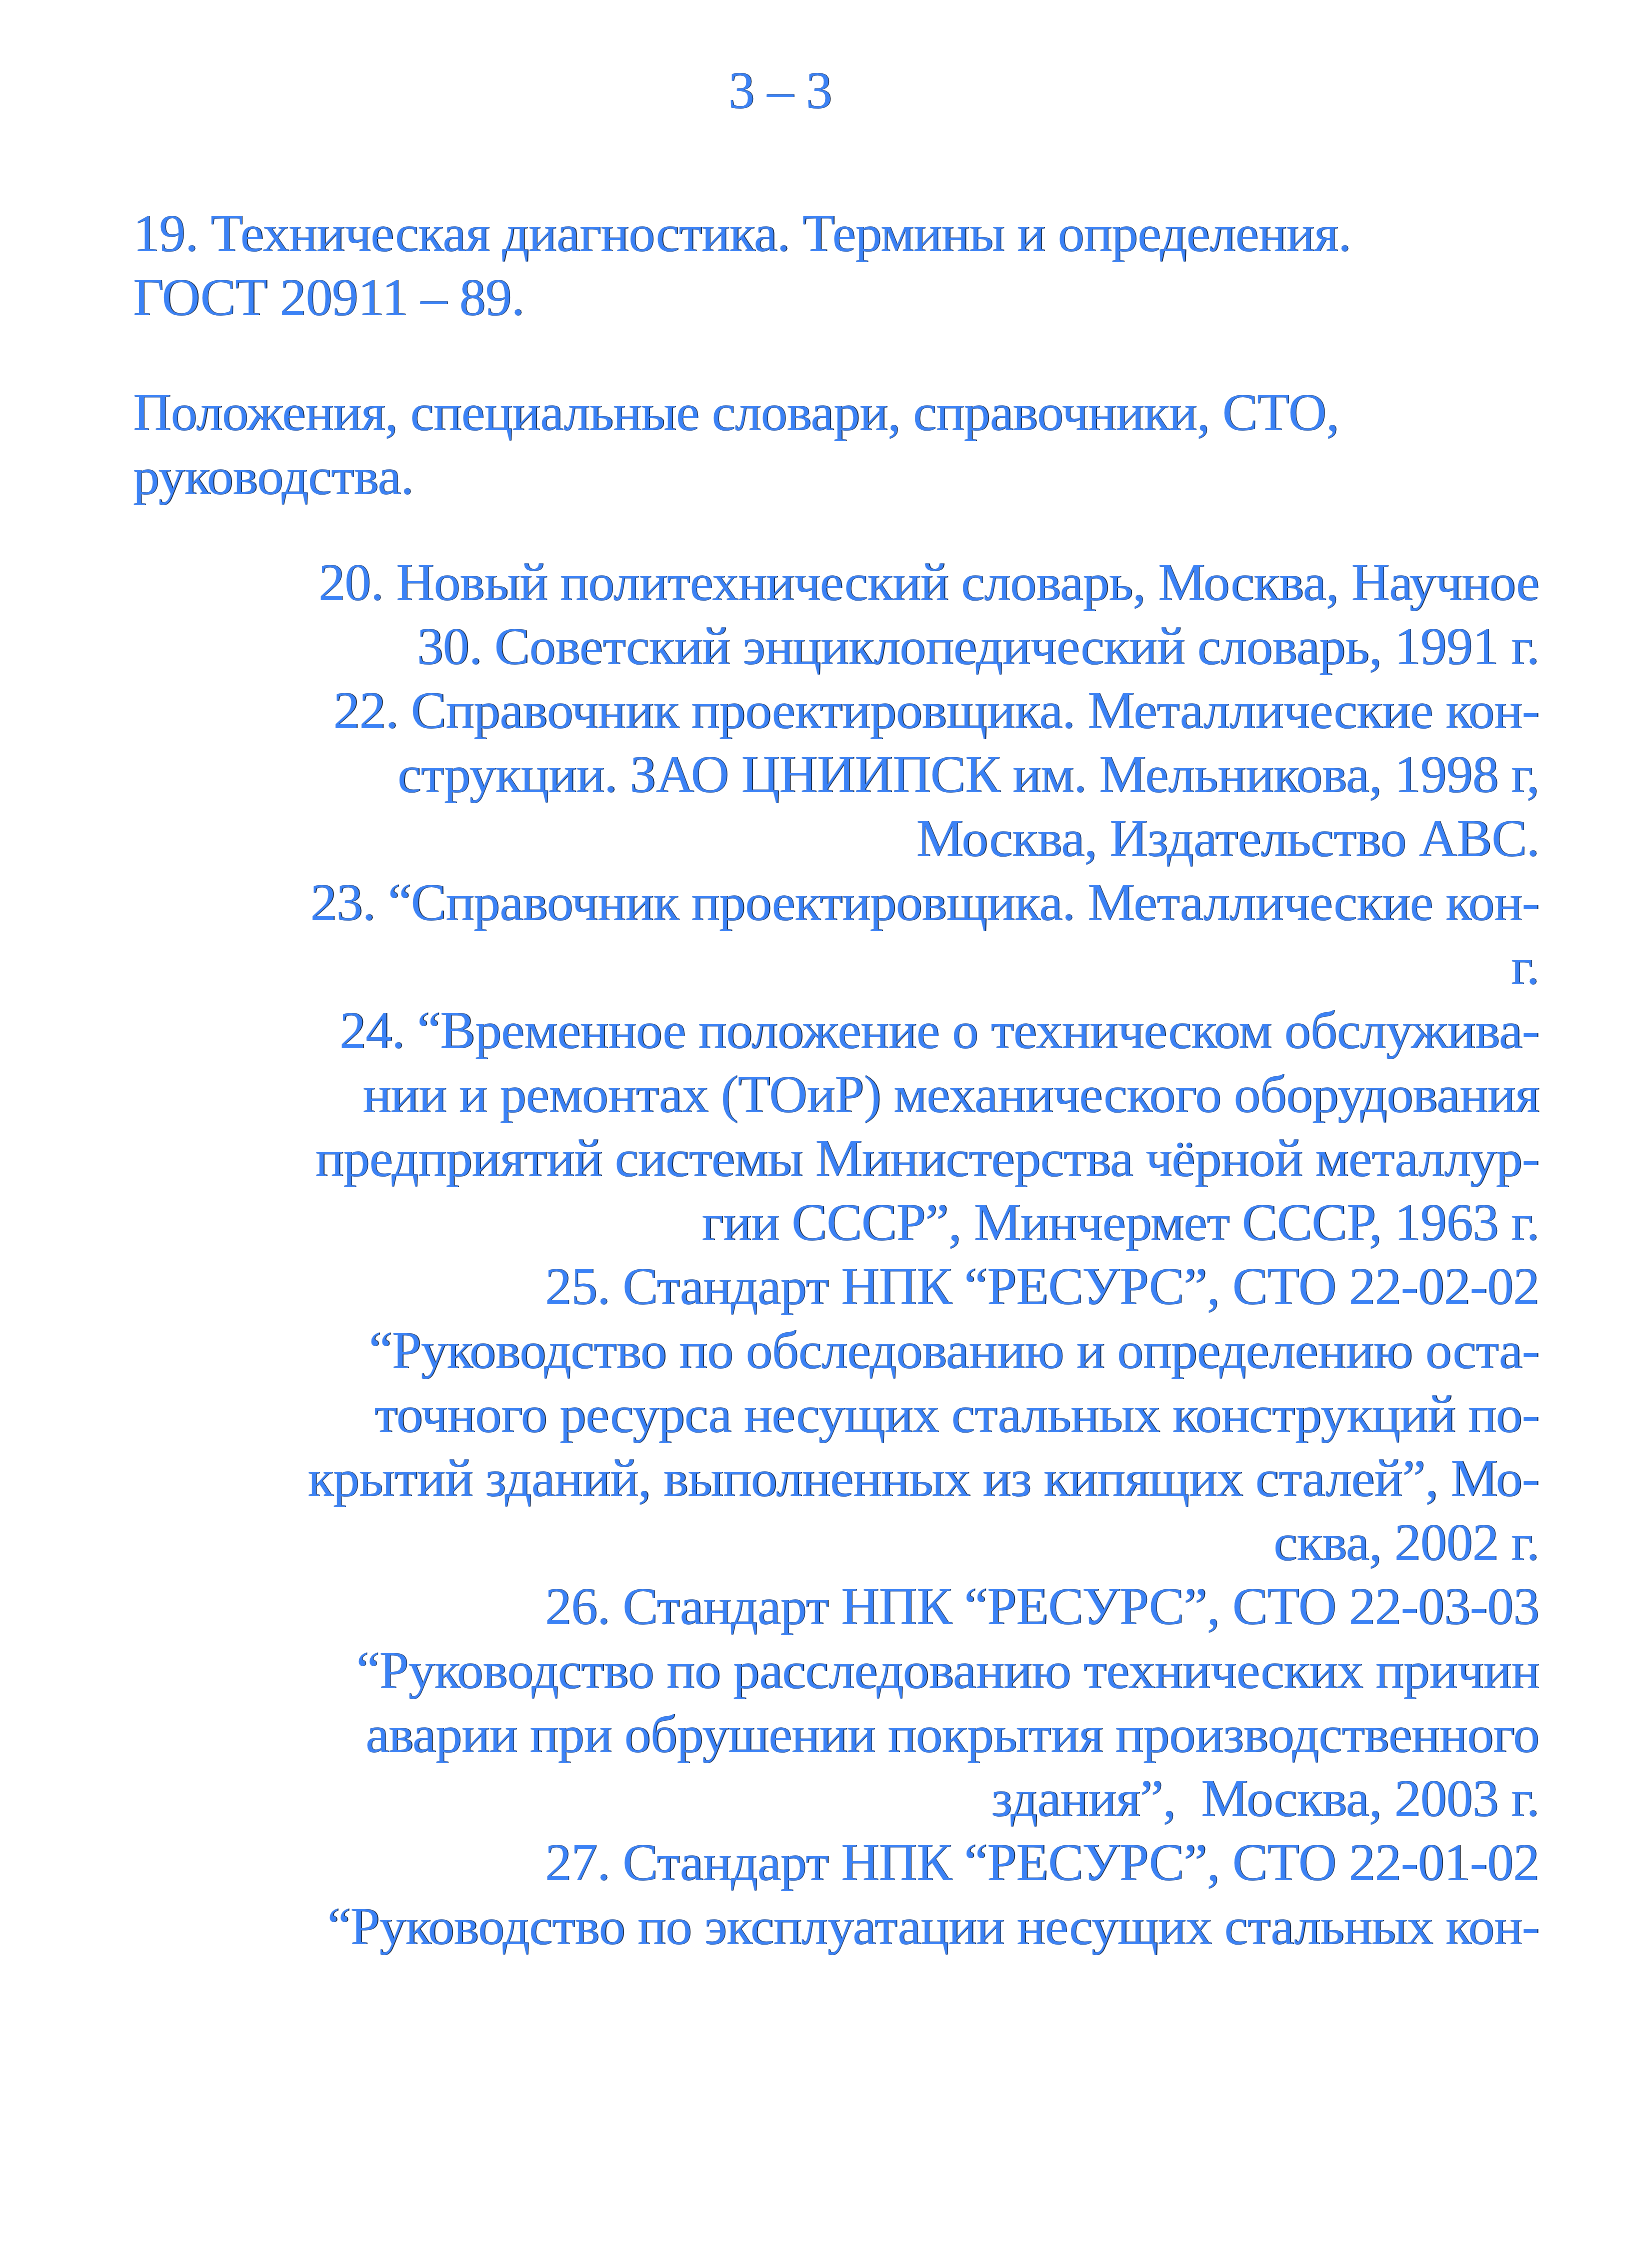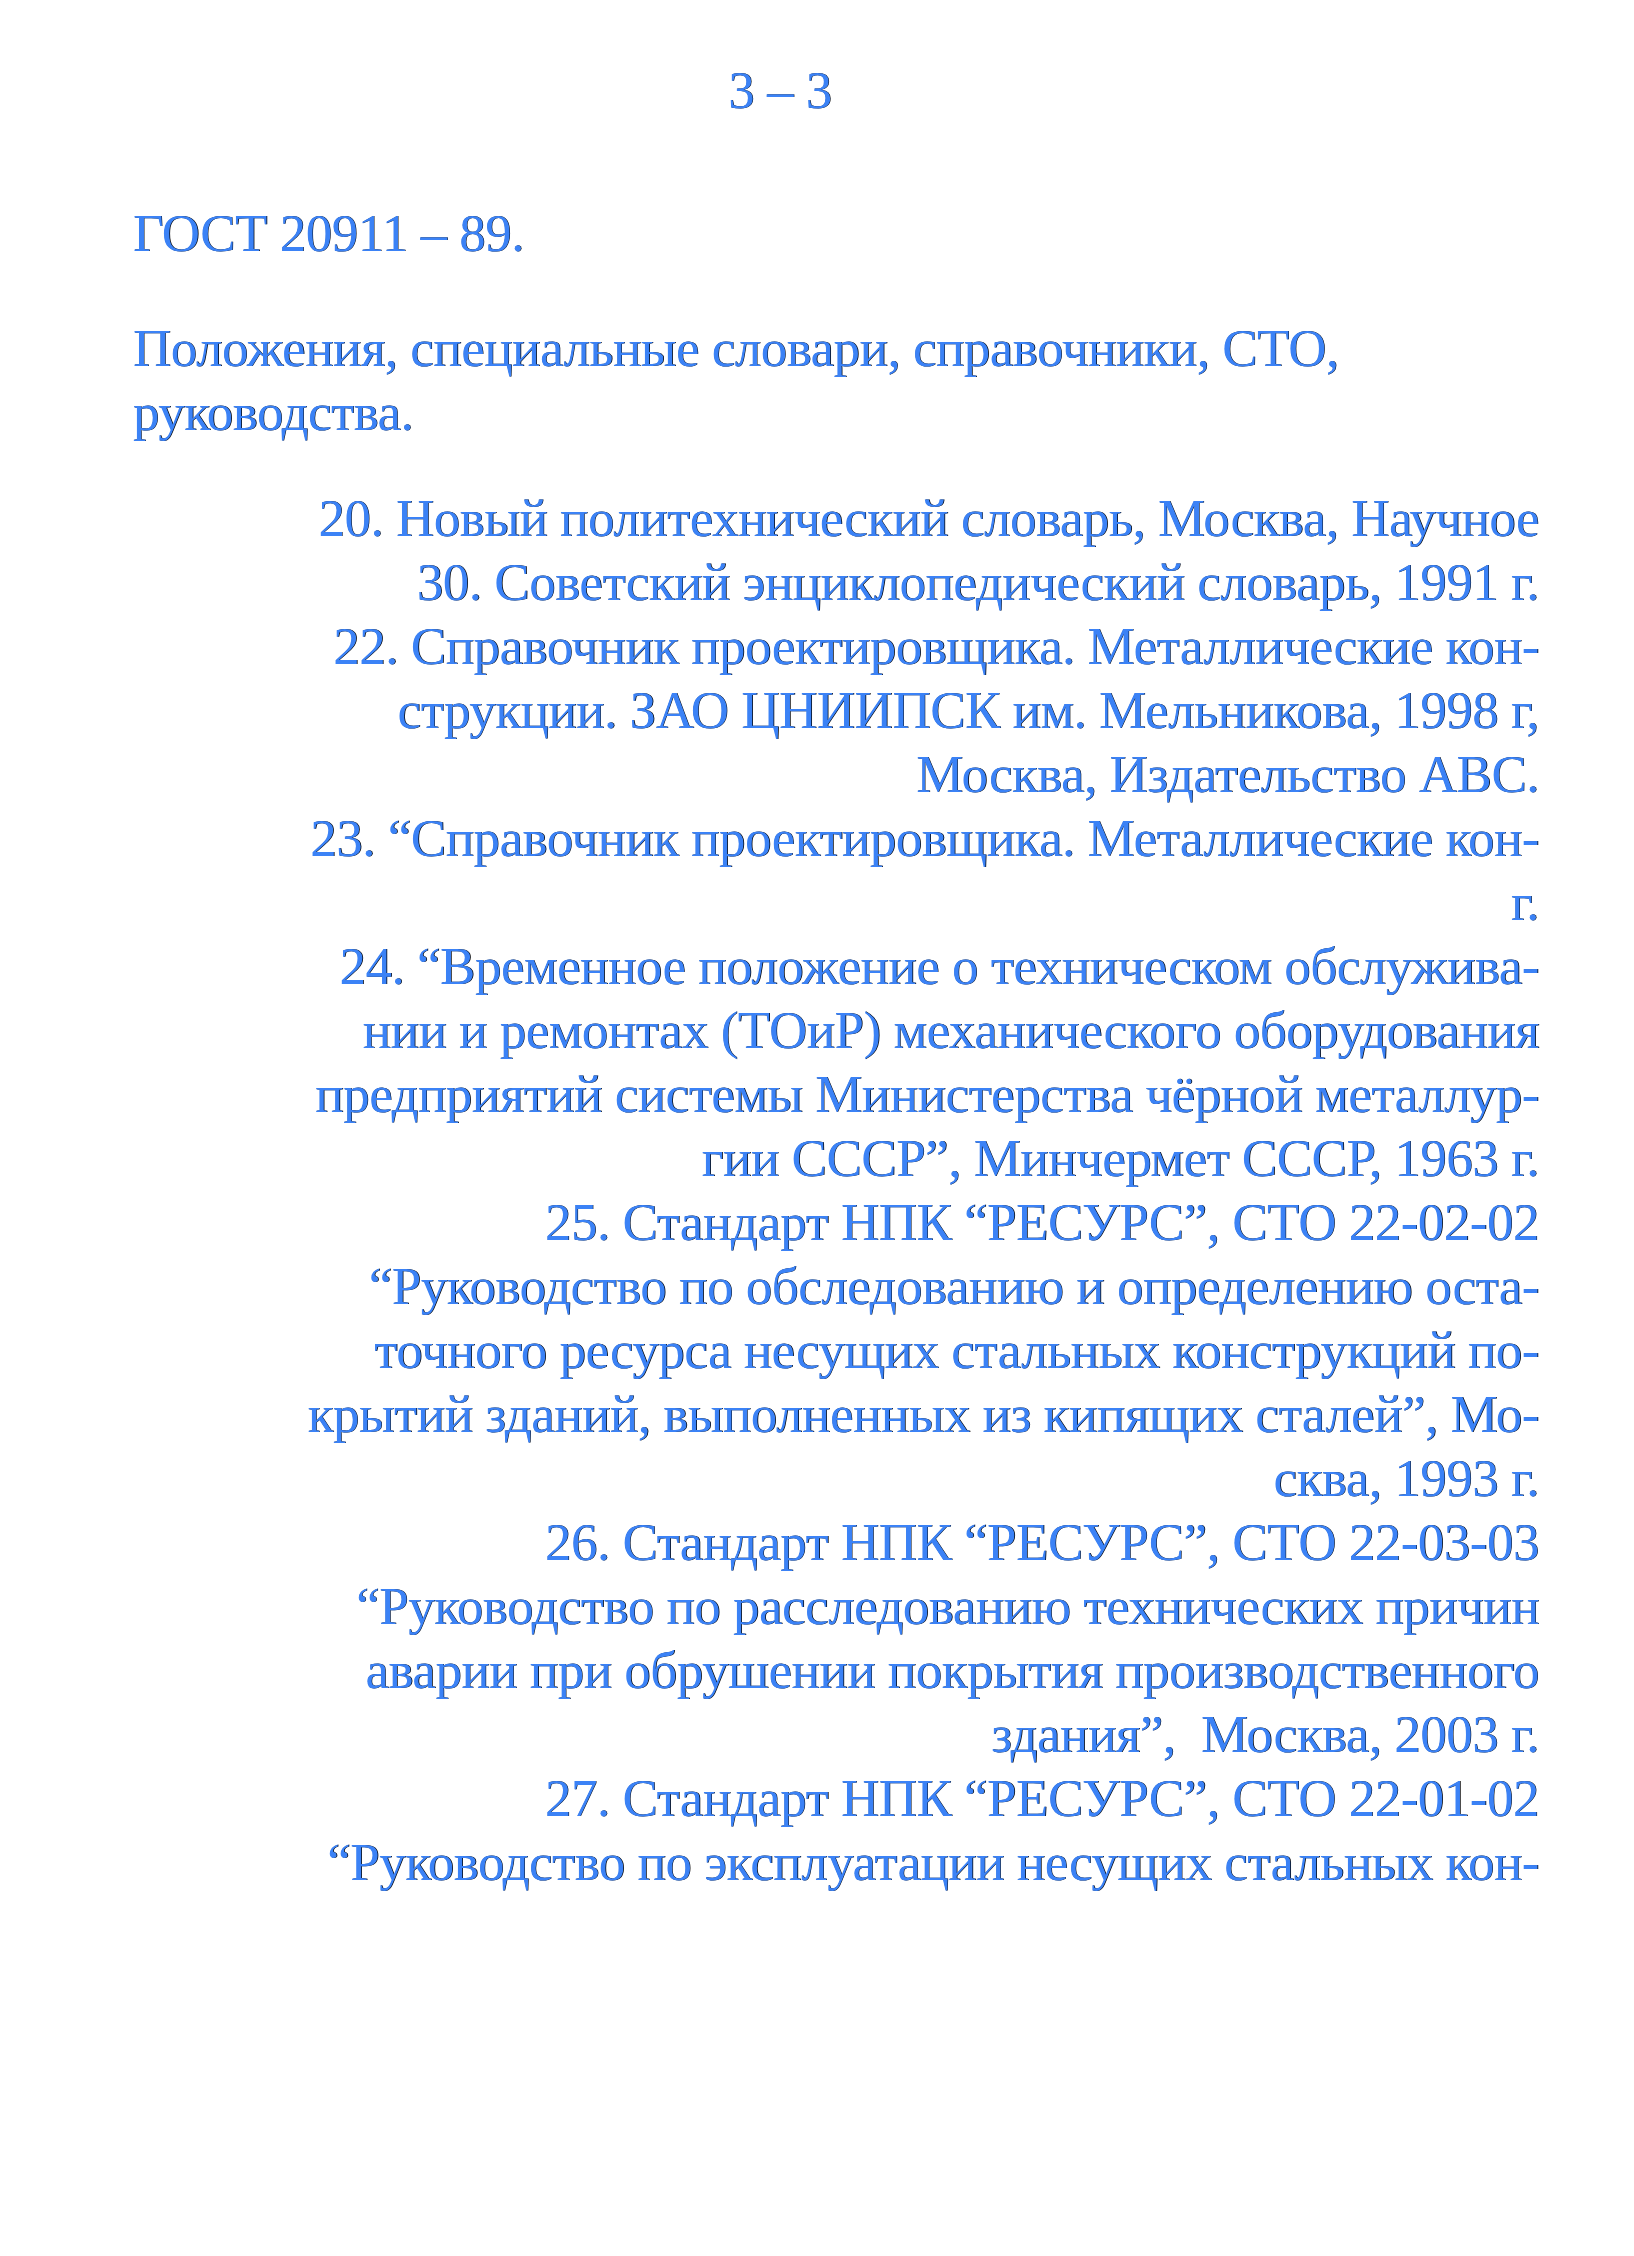--- a/index.html
+++ b/index.html
@@ -43,20 +43,21 @@
 </style>
 </head>
 <body>
 
 <div class="page">
   <div class="content">
 
     <div class="page-number">3 – 3</div>
 
     <div class="block-item19">
+      <div class="line">19. Техническая диагностика. Термины и определения.</div>
       <div class="line">ГОСТ 20911 – 89.</div>
     </div>
 
     <div class="block-note">
       <div class="line">Положения, специальные словари, справочники, СТО,</div>
       <div class="line">руководства.</div>
     </div>
 
     <div class="block-list">
       <div class="line">20. Новый политехнический словарь, Москва, Научное</div>
@@ -67,21 +68,21 @@
       <div class="line">23. “Справочник проектировщика. Металлические кон-</div>
       <div class="line">г.</div>
       <div class="line"> 24. “Временное положение о техническом обслужива-</div>
       <div class="line">нии и ремонтах (ТОиР) механического оборудования</div>
       <div class="line">предприятий системы Министерства чёрной металлур-</div>
       <div class="line">гии СССР”, Минчермет СССР, 1963 г.</div>
       <div class="line">25. Стандарт НПК “РЕСУРС”, СТО 22-02-02</div>
       <div class="line">“Руководство по обследованию и определению оста-</div>
       <div class="line">точного ресурса несущих стальных конструкций по-</div>
       <div class="line">крытий зданий, выполненных из кипящих сталей”, Мо-</div>
-      <div class="line">сква, 1993 г.</div>
+      <div class="line">сква, 2002 г.</div>
       <div class="line">26. Стандарт НПК “РЕСУРС”, СТО 22-03-03</div>
       <div class="line">“Руководство по расследованию технических причин</div>
       <div class="line">аварии при обрушении покрытия производственного</div>
       <div class="line">здания”,  Москва, 2003 г.</div>
       <div class="line">27. Стандарт НПК “РЕСУРС”, СТО 22-01-02</div>
       <div class="line">“Руководство по эксплуатации несущих стальных кон-</div>
     </div>
 
   </div>
 </div>

